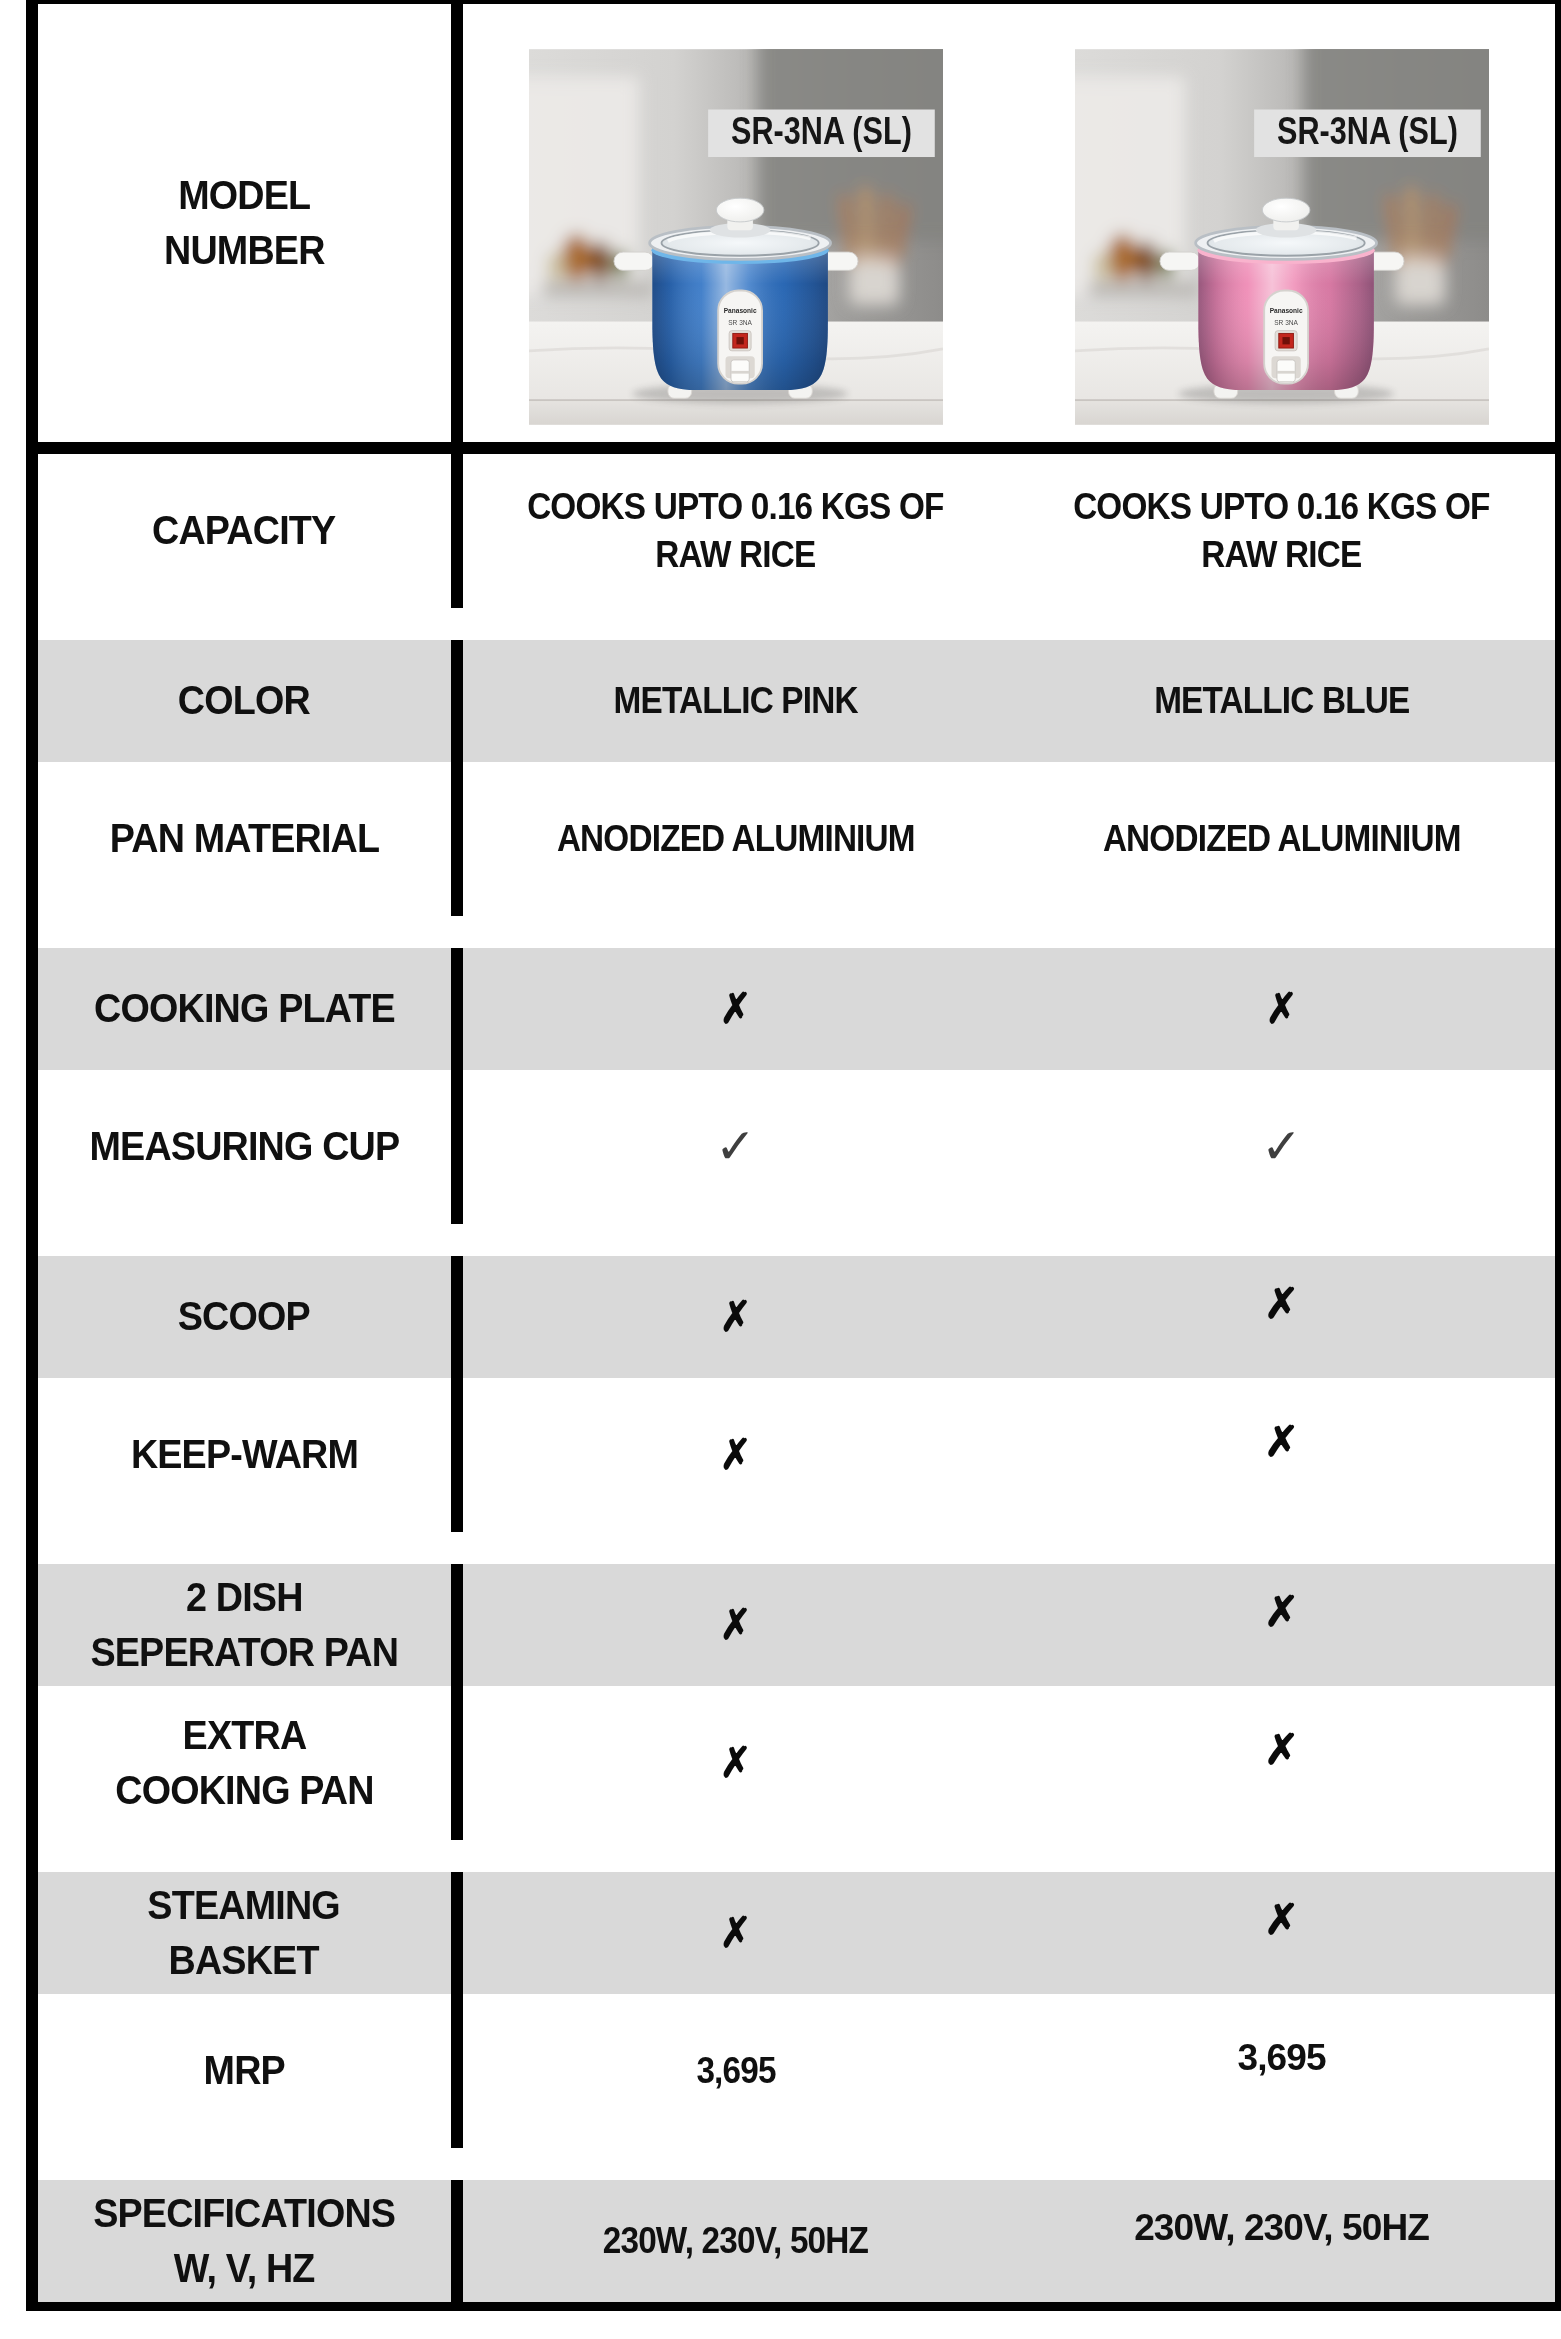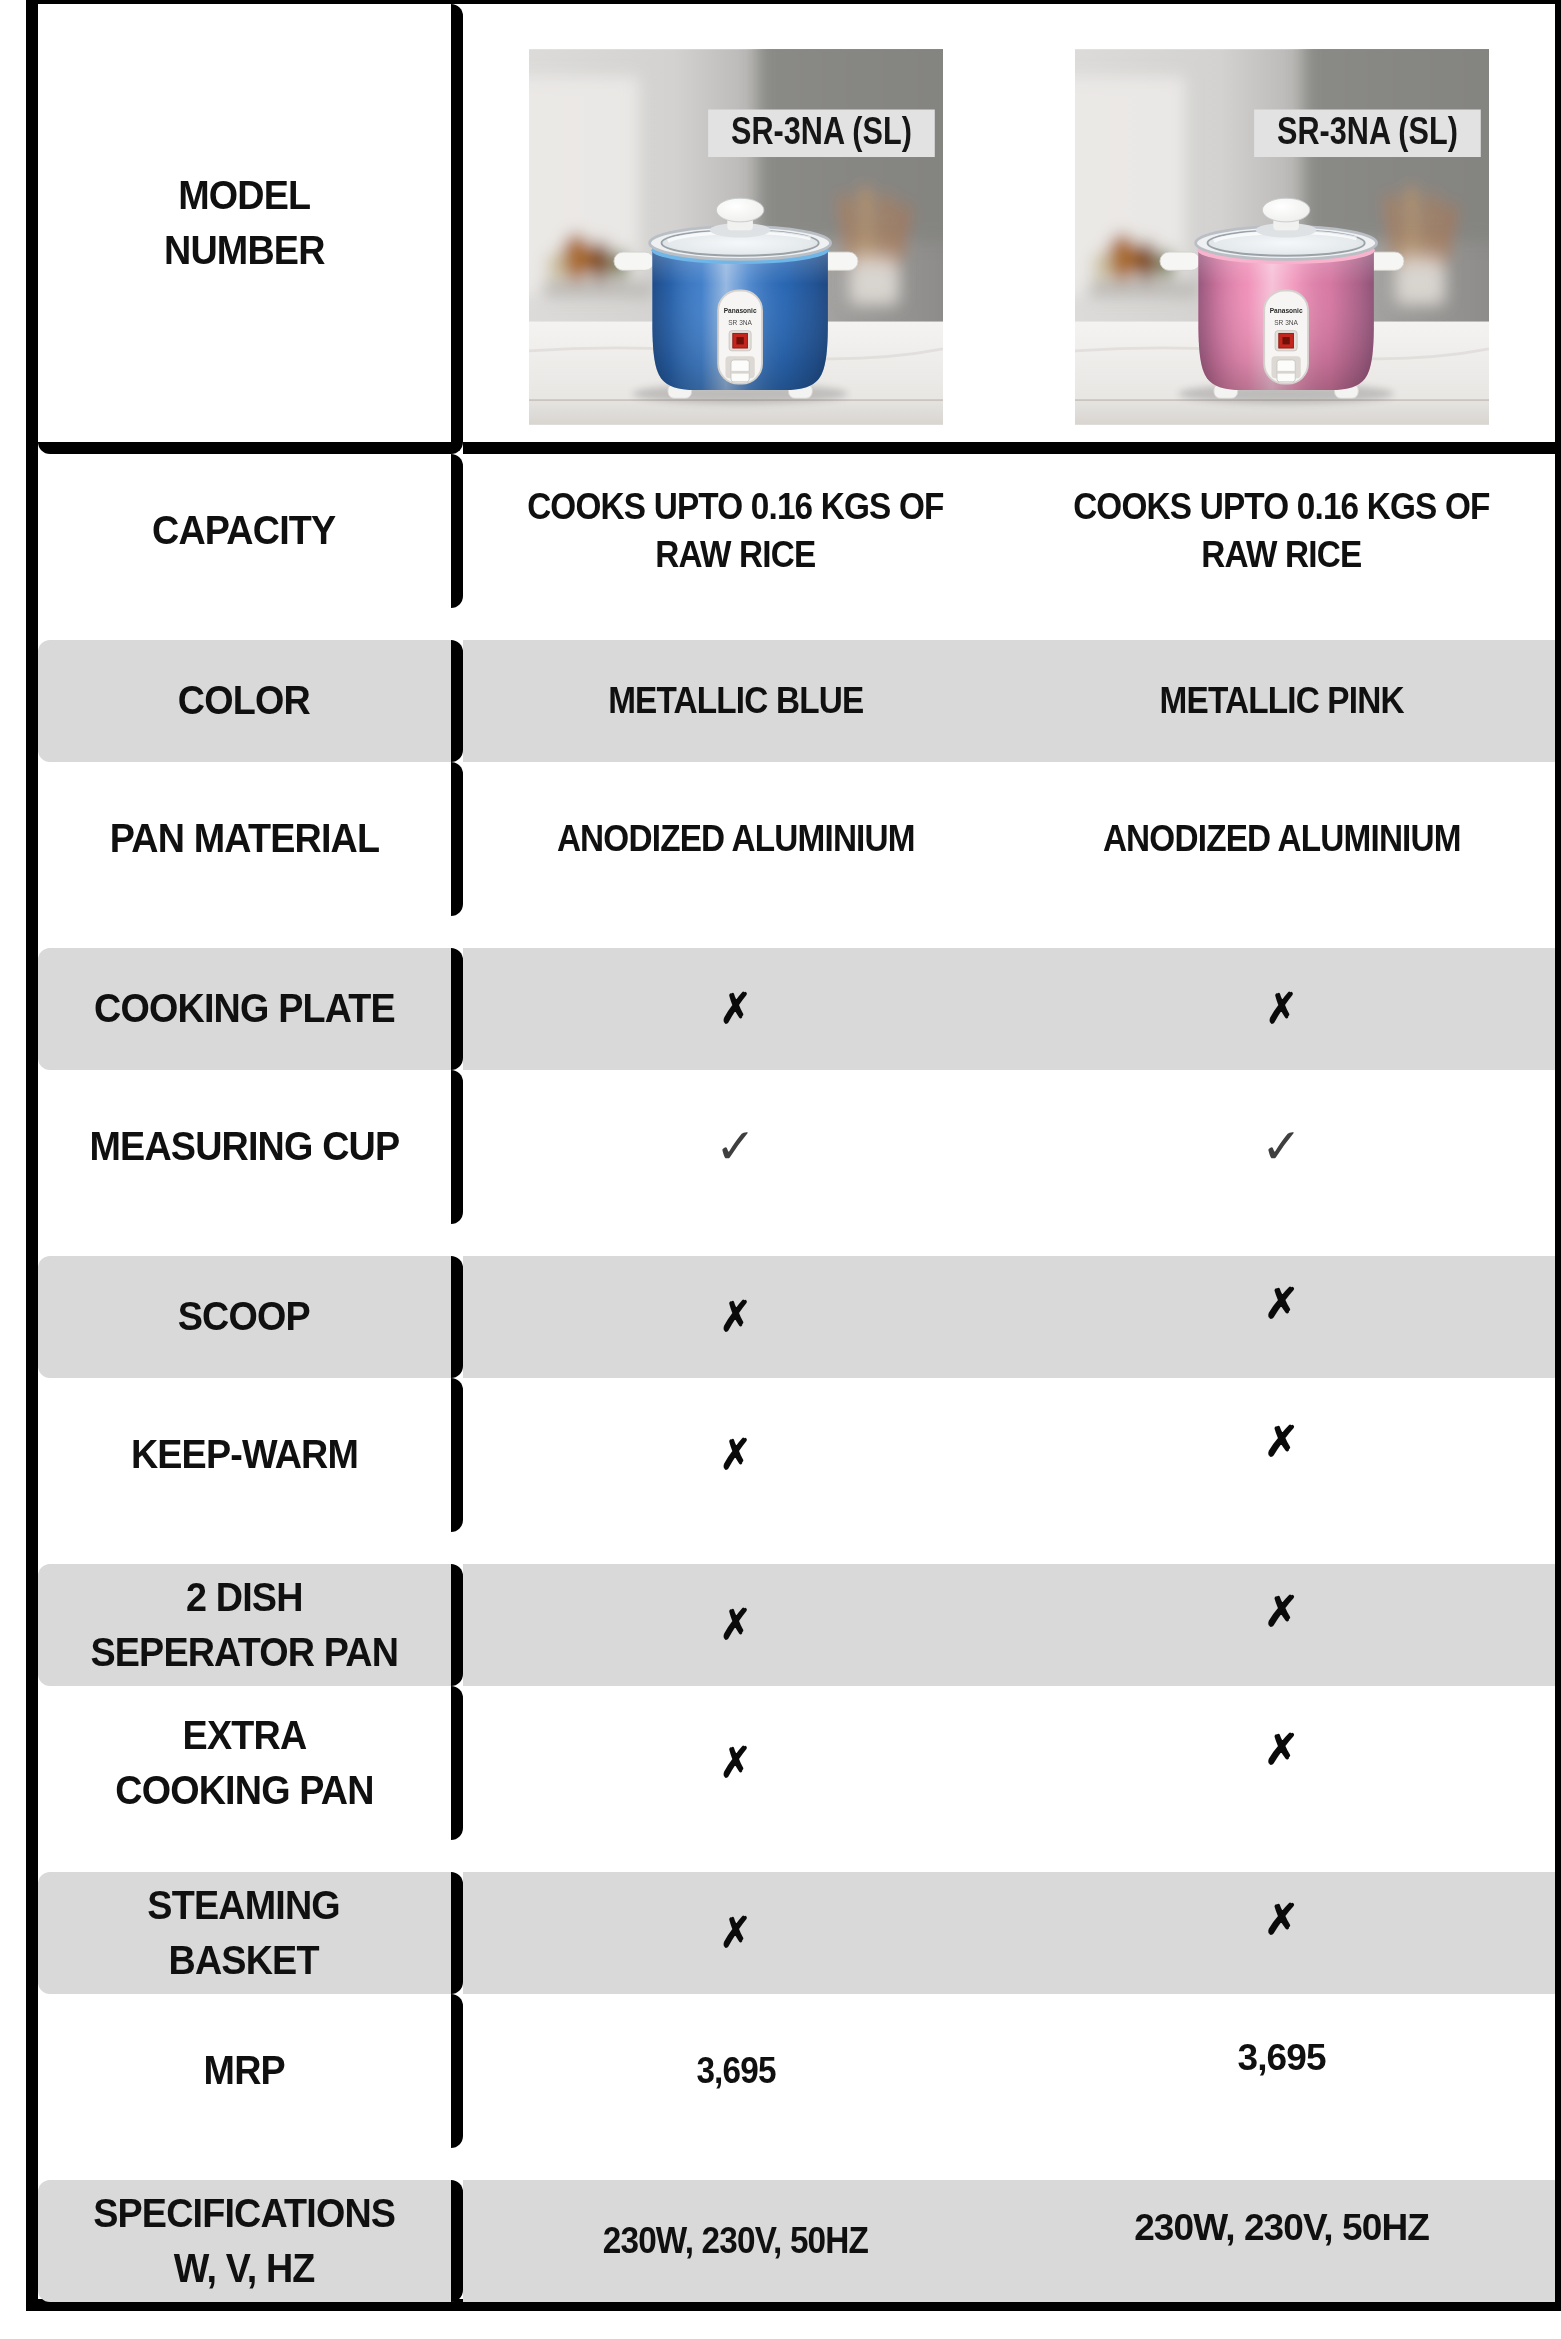--- a/index.html
+++ b/index.html
@@ -4,21 +4,21 @@
 <style>
   html,body{margin:0;padding:0;background:#ffffff;}
   .page{position:relative;width:1562px;height:2339px;background:#ffffff;overflow:hidden;
         font-family:"Liberation Sans",sans-serif;}
   .table{position:absolute;left:25.6px;top:-8.2px;width:1541px;height:2319px;
          border:12px solid var(--line,#000);box-sizing:border-box;background:#fff;
          display:grid;grid-template-columns:425px 1092px;
          grid-template-rows:450px repeat(12,154px);}
   .rowc{display:contents;}
   .cell{display:flex;align-items:center;justify-content:center;box-sizing:border-box;}
-  .label-cell{border-right:12px solid var(--line,#000);border-radius:12px;}
+  .label-cell{border-right:12px solid var(--line,#000);}
   .r1 .cell{border-bottom:12.8px solid var(--line,#000);}
   .shaded .cell{background:var(--shade,#d9d9d9);margin-top:32px;}
   .data-cell{display:flex;}
   .half{width:50%;display:flex;justify-content:center;}
   .r1 .half{align-items:flex-start;padding-top:28px;}
   .lbl{font-size:41px;font-weight:700;line-height:55px;color:#101010;text-align:center;
        letter-spacing:-0.9px;transform:scaleX(.92);}
   .val{font-size:37px;font-weight:700;line-height:48px;color:#101010;text-align:center;
        letter-spacing:-0.9px;transform:scaleX(.9);}
   .mark-x{font-size:42px;font-weight:700;color:var(--cross,#0a0a0a);transform:scaleX(.9);}
@@ -228,24 +228,24 @@
     </div>
 
     <div class="rowc shaded">
       <div class="cell label-cell">
         <div class="lbl">
             <div>COLOR</div>
           </div>
       </div>
       <div class="cell data-cell">
         <div class="half">
+            <div class="val">METALLIC PINK</div>
+          </div>
+        <div class="half">
             <div class="val">METALLIC BLUE</div>
-          </div>
-        <div class="half">
-            <div class="val">METALLIC PINK</div>
           </div>
       </div>
     </div>
 
     <div class="rowc">
       <div class="cell label-cell">
         <div class="lbl">
             <div>PAN MATERIAL</div>
           </div>
       </div>

